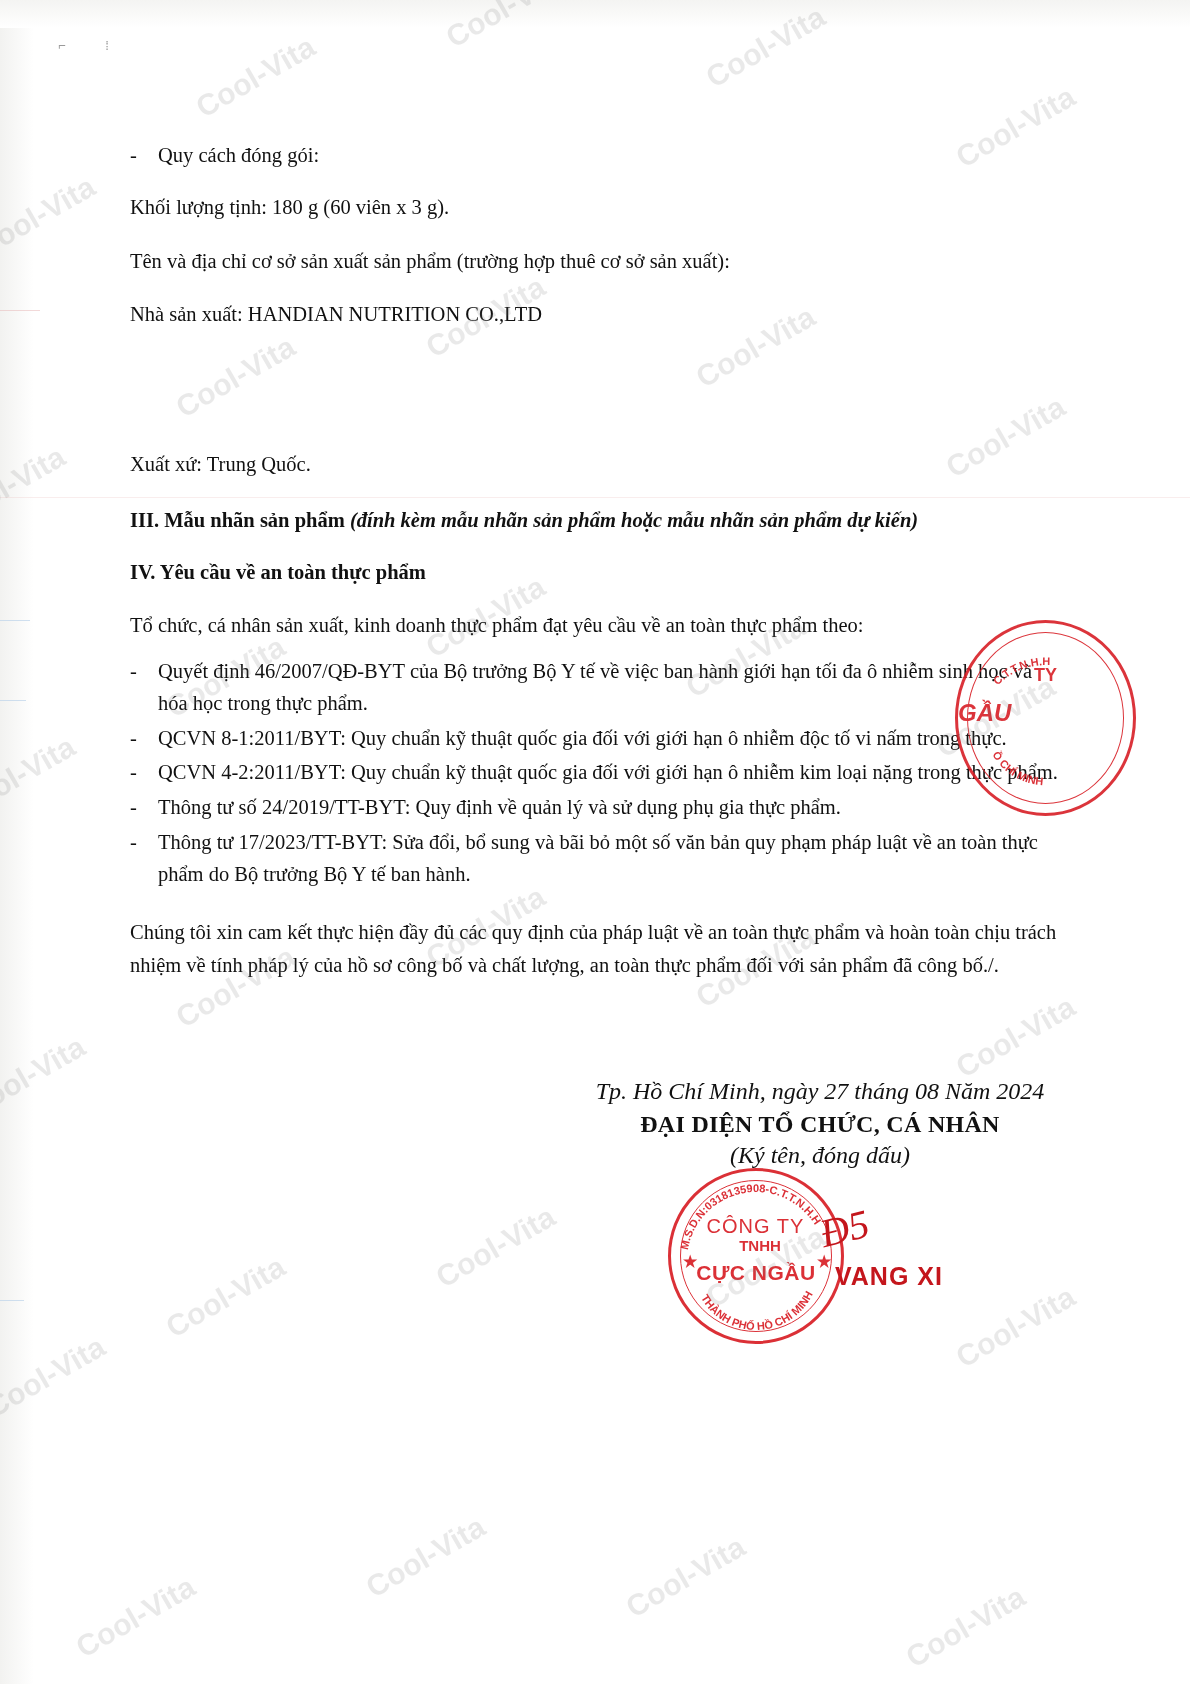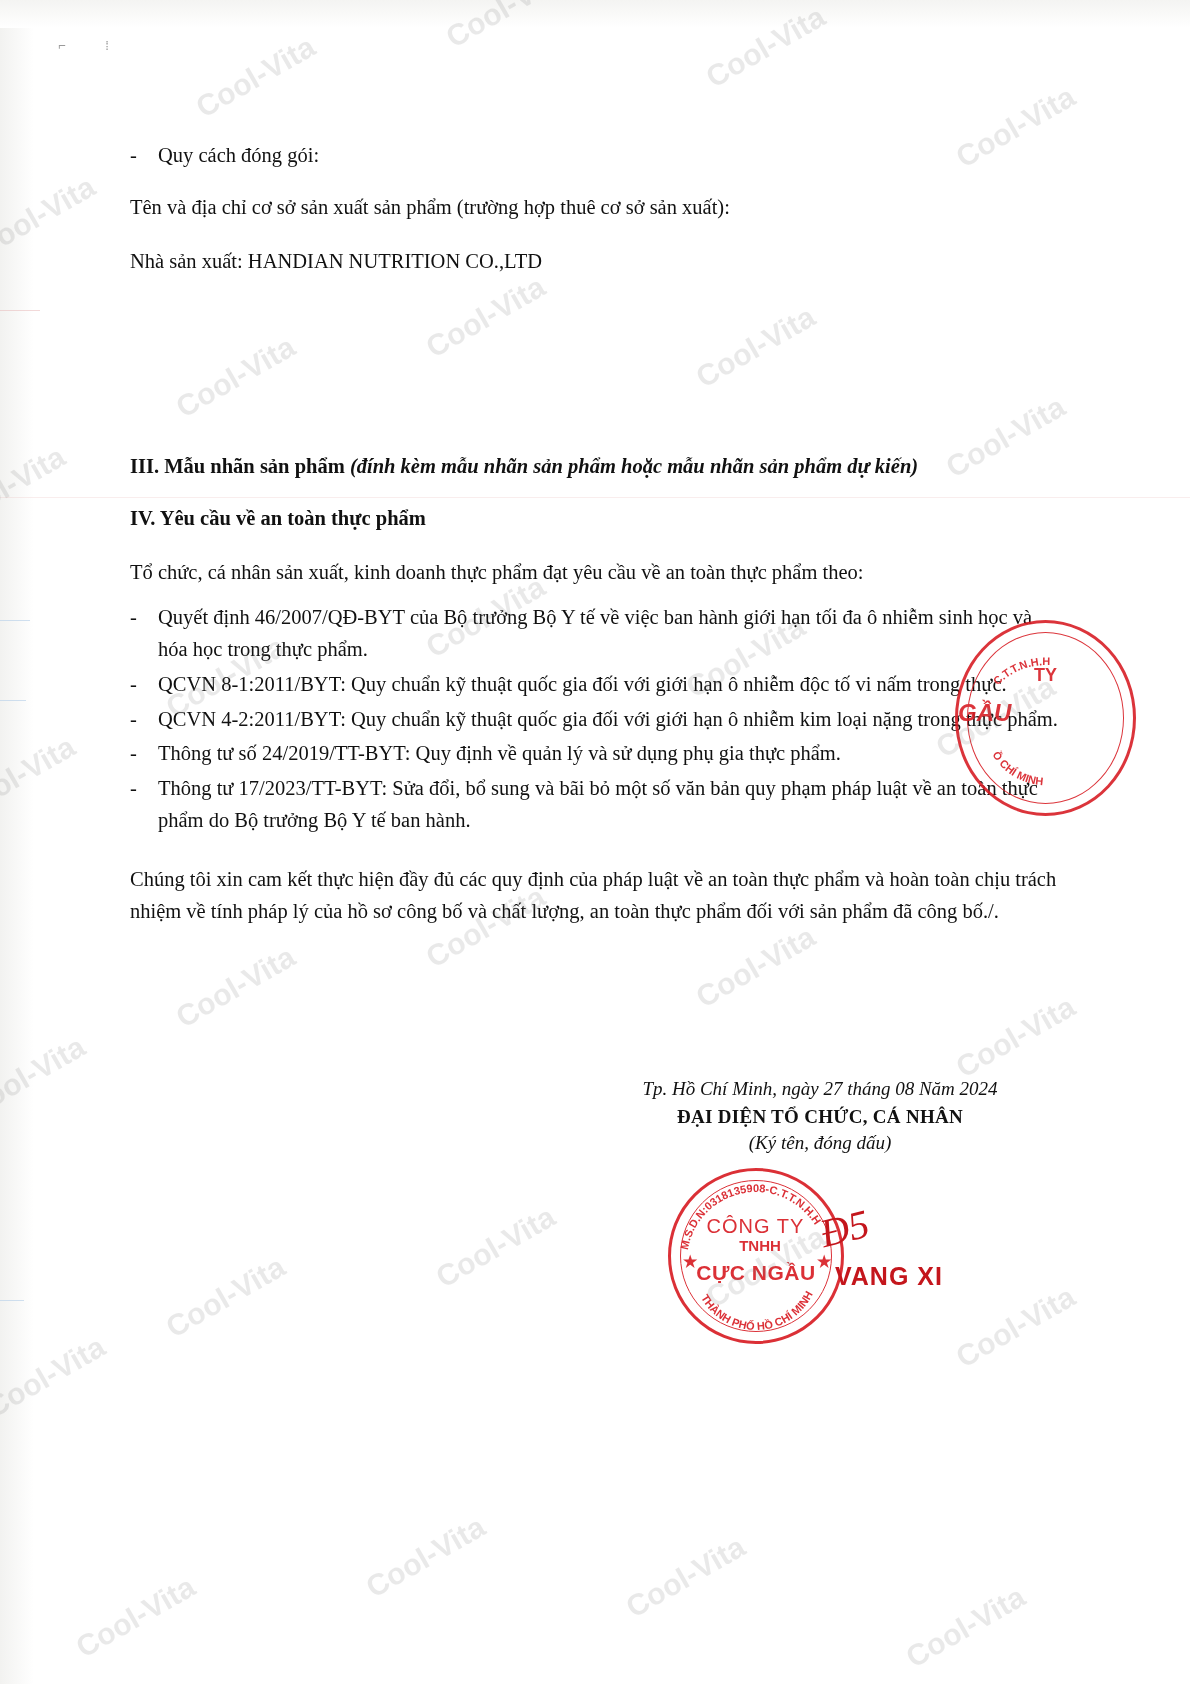--- a/index.html
+++ b/index.html
@@ -128,21 +128,21 @@
     height: 22px;
   }
 
   
   .sigblock {
     position: absolute;
     left: 560px;
     top: 1078px;
     width: 520px;
     text-align: center;
-    font-size: 19px;
+    font-size: 24px;
   }
   .sigblock .place {
     font-style: italic;
     margin-bottom: 6px;
   }
   .sigblock .role {
     font-weight: bold;
     letter-spacing: .3px;
     margin-bottom: 4px;
   }
@@ -293,20 +293,21 @@
   <div class="blueline" style="left:0;top:700px;width:26px;"></div>
   <div class="blueline" style="left:0;top:1300px;width:24px;"></div>
 
   <div class="body">
 
     <div class="dash-item">
       <span class="dash">-</span>
       <span>Quy cách đóng gói:</span>
     </div>
 
+    <p class="p">Khối lượng tịnh: 180 g (60 viên x 3 g).</p>
 
     <p class="p">Tên và địa chỉ cơ sở sản xuất sản phẩm (trường hợp thuê cơ sở sản xuất):</p>
 
     <p class="p" style="margin-bottom:118px;">Nhà sản xuất: HANDIAN NUTRITION CO.,LTD</p>
 
     <p class="p" style="margin-bottom:24px;">Xuất xứ: Trung Quốc.</p>
 
     <p class="heading">
       <span>III. Mẫu nhãn sản phẩm</span>
       <span class="ital">(đính kèm mẫu nhãn sản phẩm hoặc mẫu nhãn sản phẩm dự kiến)</span>

